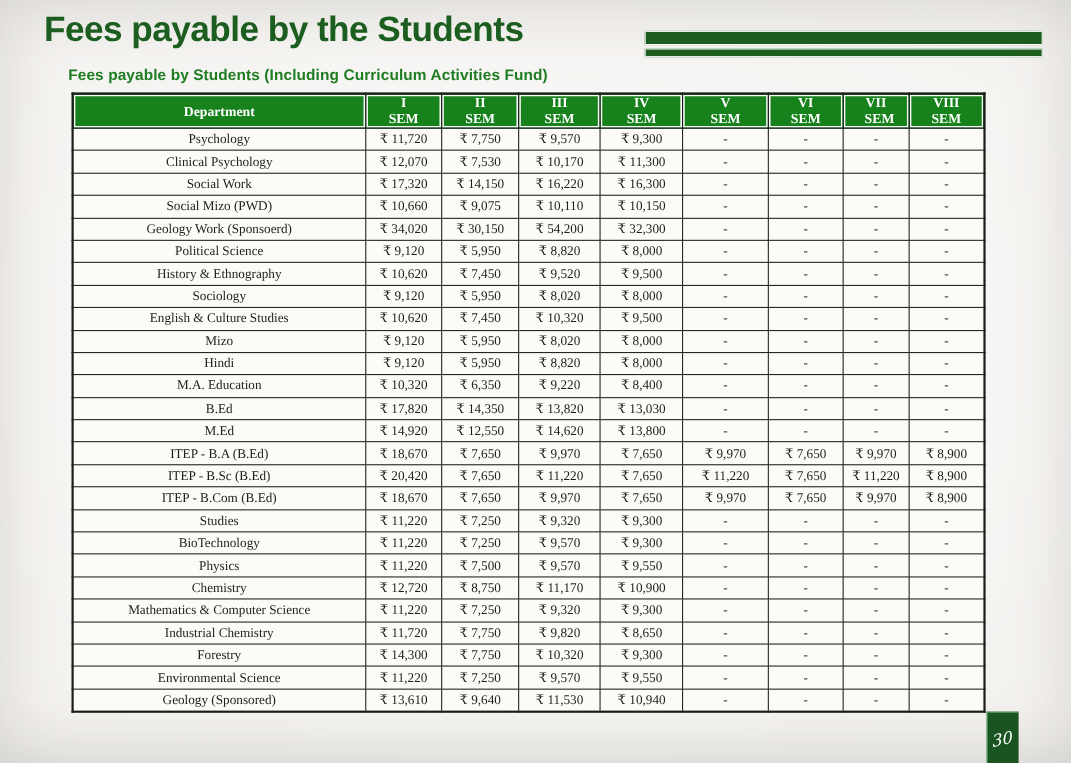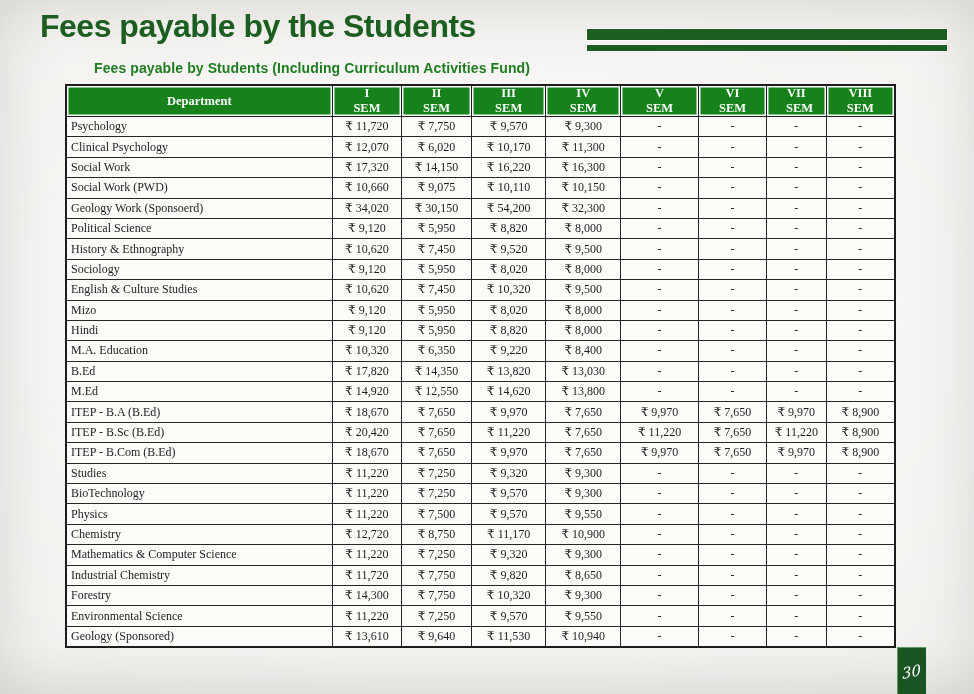--- a/index.html
+++ b/index.html
@@ -34,21 +34,20 @@
   .title-bars .bar-thin {
     height: 6px; margin-top: 3px; background: var(--bar-green, #1b5e1f);
     border: 1px solid #fdfdfd;
   }
   .subtitle {
     position: absolute; left: 62px; top: 60px;
     font-size: 14px; font-weight: bold;
     color: var(--subtitle-green, #1e7c21);
     font-family: "Liberation Sans", sans-serif;
     letter-spacing: 0.1px;
-    margin-left: 32px;
   }
   table.fees {
     position: absolute; left: 65px; top: 84px;
     width: 831px;
     border-collapse: collapse;
     table-layout: fixed;
     font-family: "Liberation Serif", "DejaVu Serif", serif;
     color: var(--text-dark, #1d1d1d);
     background: #fbfaf7;
     border: 2px solid #1c1c1c;
@@ -66,21 +65,21 @@
   }
   table.fees td {
     border: 1px solid #262626;
     font-size: 12px;
     height: 19.4px;
     padding: 0 4px;
     white-space: nowrap;
     overflow: hidden;
     background: #fcfbf8;
   }
-  table.fees td.dept { text-align: left; margin-top: 44px; }
+  table.fees td.dept { text-align: center; margin-top: 44px; }
   table.fees td.fee  { text-align: center; }
   .page-number {
     position: absolute;
     left: 897px; top: 647px;
     width: 28px; height: 47px;
     background: var(--badge-green, #1a5422);
     border-left: 1px solid #5d9a60;
     border-top: 1px solid #5d9a60;
     display: flex; align-items: center; justify-content: center;
   }
@@ -139,41 +138,41 @@
           <td class="fee">₹ 9,570</td>
           <td class="fee">₹ 9,300</td>
           <td class="fee">-</td>
           <td class="fee">-</td>
           <td class="fee">-</td>
           <td class="fee">-</td>
         </tr>
         <tr>
           <td class="dept">Clinical Psychology</td>
           <td class="fee">₹ 12,070</td>
-          <td class="fee">₹ 6,020</td>
+          <td class="fee">₹ 7,530</td>
           <td class="fee">₹ 10,170</td>
           <td class="fee">₹ 11,300</td>
           <td class="fee">-</td>
           <td class="fee">-</td>
           <td class="fee">-</td>
           <td class="fee">-</td>
         </tr>
         <tr>
           <td class="dept">Social Work</td>
           <td class="fee">₹ 17,320</td>
           <td class="fee">₹ 14,150</td>
           <td class="fee">₹ 16,220</td>
           <td class="fee">₹ 16,300</td>
           <td class="fee">-</td>
           <td class="fee">-</td>
           <td class="fee">-</td>
           <td class="fee">-</td>
         </tr>
         <tr>
-          <td class="dept">Social Work (PWD)</td>
+          <td class="dept">Social Mizo (PWD)</td>
           <td class="fee">₹ 10,660</td>
           <td class="fee">₹ 9,075</td>
           <td class="fee">₹ 10,110</td>
           <td class="fee">₹ 10,150</td>
           <td class="fee">-</td>
           <td class="fee">-</td>
           <td class="fee">-</td>
           <td class="fee">-</td>
         </tr>
         <tr>

